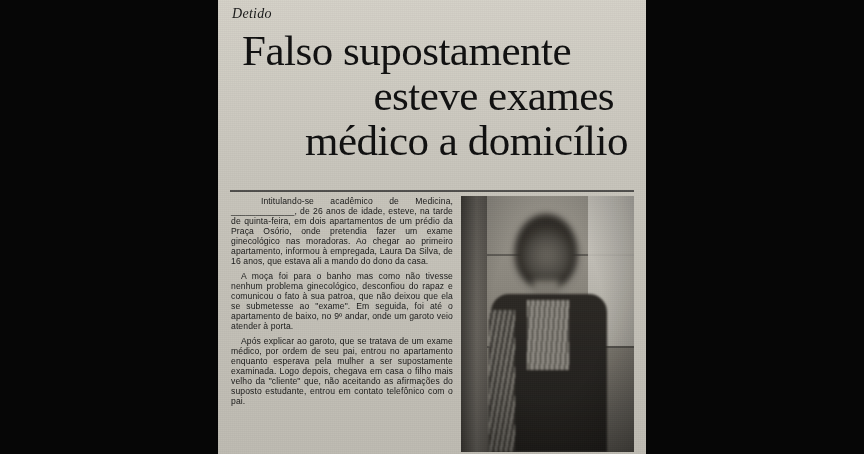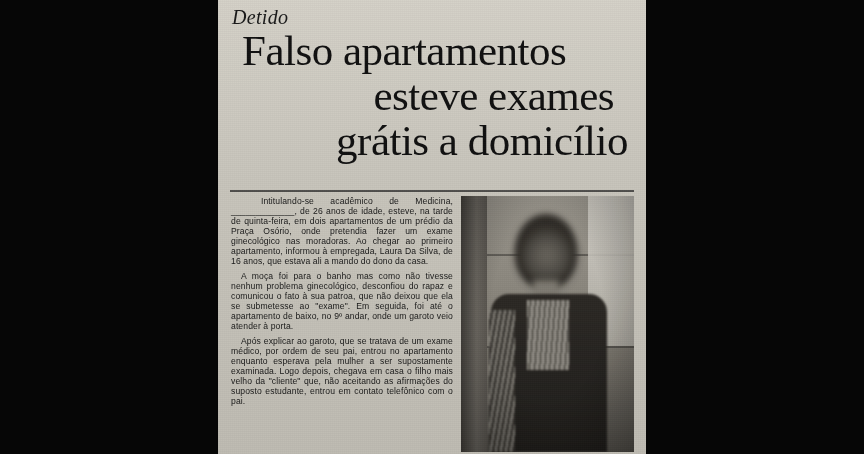--- a/index.html
+++ b/index.html
@@ -53,21 +53,21 @@
       repeating-linear-gradient(0deg, rgba(0,0,0,.05) 0px, rgba(0,0,0,.05) 1px, rgba(255,255,255,.03) 1px, rgba(255,255,255,.03) 2px),
       repeating-linear-gradient(90deg, rgba(0,0,0,.04) 0px, rgba(0,0,0,.04) 1px, rgba(255,255,255,.02) 1px, rgba(255,255,255,.02) 2px);
   }
 
   .kicker {
     position: absolute;
     left: 14px;
     top: 6px;
     font-family: "Liberation Serif", serif;
     font-style: italic;
-    font-size: 20px;
+    font-size: 14px;
     color: #1b1b1b;
     letter-spacing: .3px;
   }
 
   .headline {
     position: absolute;
     left: 10px;
     top: 28px;
     width: 410px;
     text-align: right;
@@ -219,23 +219,23 @@
 <div class="screen">
 
   <div class="bar-left"></div>
   <div class="bar-right"></div>
 
   <div class="clipping">
 
     <div class="kicker">Detido</div>
 
     <div class="headline">
-      <span class="l1">Falso apartamentos</span>
+      <span class="l1">Falso supostamente</span>
       <span class="l2">esteve exames</span>
-      <span class="l3">grátis a domicílio</span>
+      <span class="l3">médico a domicílio</span>
     </div>
 
     <div class="rule"></div>
 
     <div class="body-col">
       <p class="first">Intitulando-se acadêmico de Medicina, _____________, de 26 anos de idade, esteve, na tarde de quinta-feira, em dois apartamentos de um prédio da Praça Osório, onde pretendia fazer um exame ginecológico nas moradoras. Ao chegar ao primeiro apartamento, informou à empregada, Laura Da Silva, de 16 anos, que estava ali a mando do dono da casa.</p>
       <p>A moça foi para o banho mas como não tivesse nenhum problema ginecológico, desconfiou do rapaz e comunicou o fato à sua patroa, que não deixou que ela se submetesse ao "exame". Em seguida, foi até o apartamento de baixo, no 9º andar, onde um garoto veio atender à porta.</p>
       <p>Após explicar ao garoto, que se tratava de um exame médico, por ordem de seu pai, entrou no apartamento enquanto esperava pela mulher a ser supostamente examinada. Logo depois, chegava em casa o filho mais velho da "cliente" que, não aceitando as afirmações do suposto estudante, entrou em contato telefônico com o pai.</p>
     </div>
 

